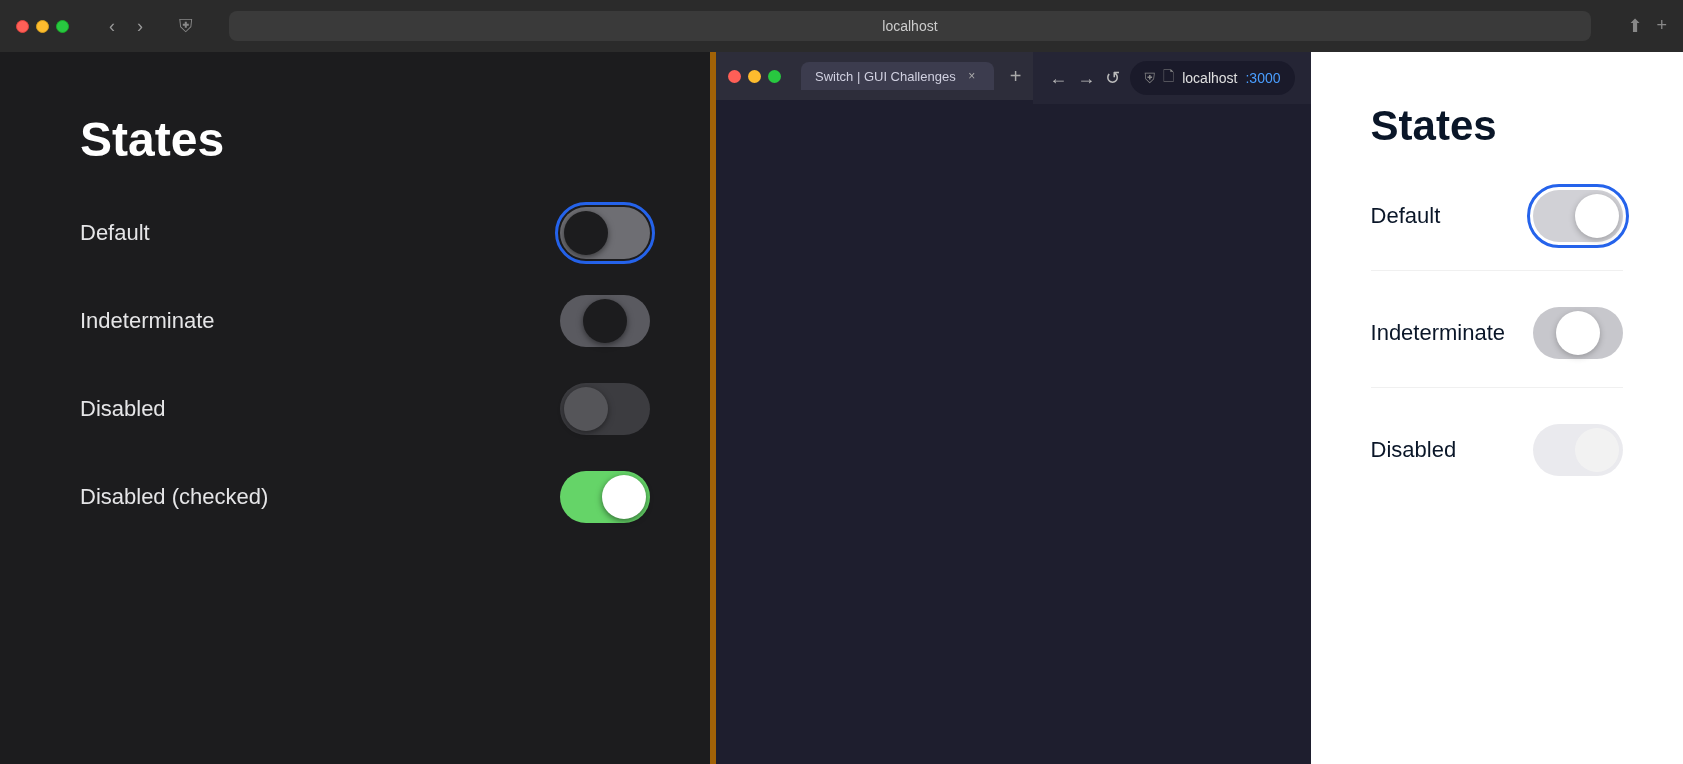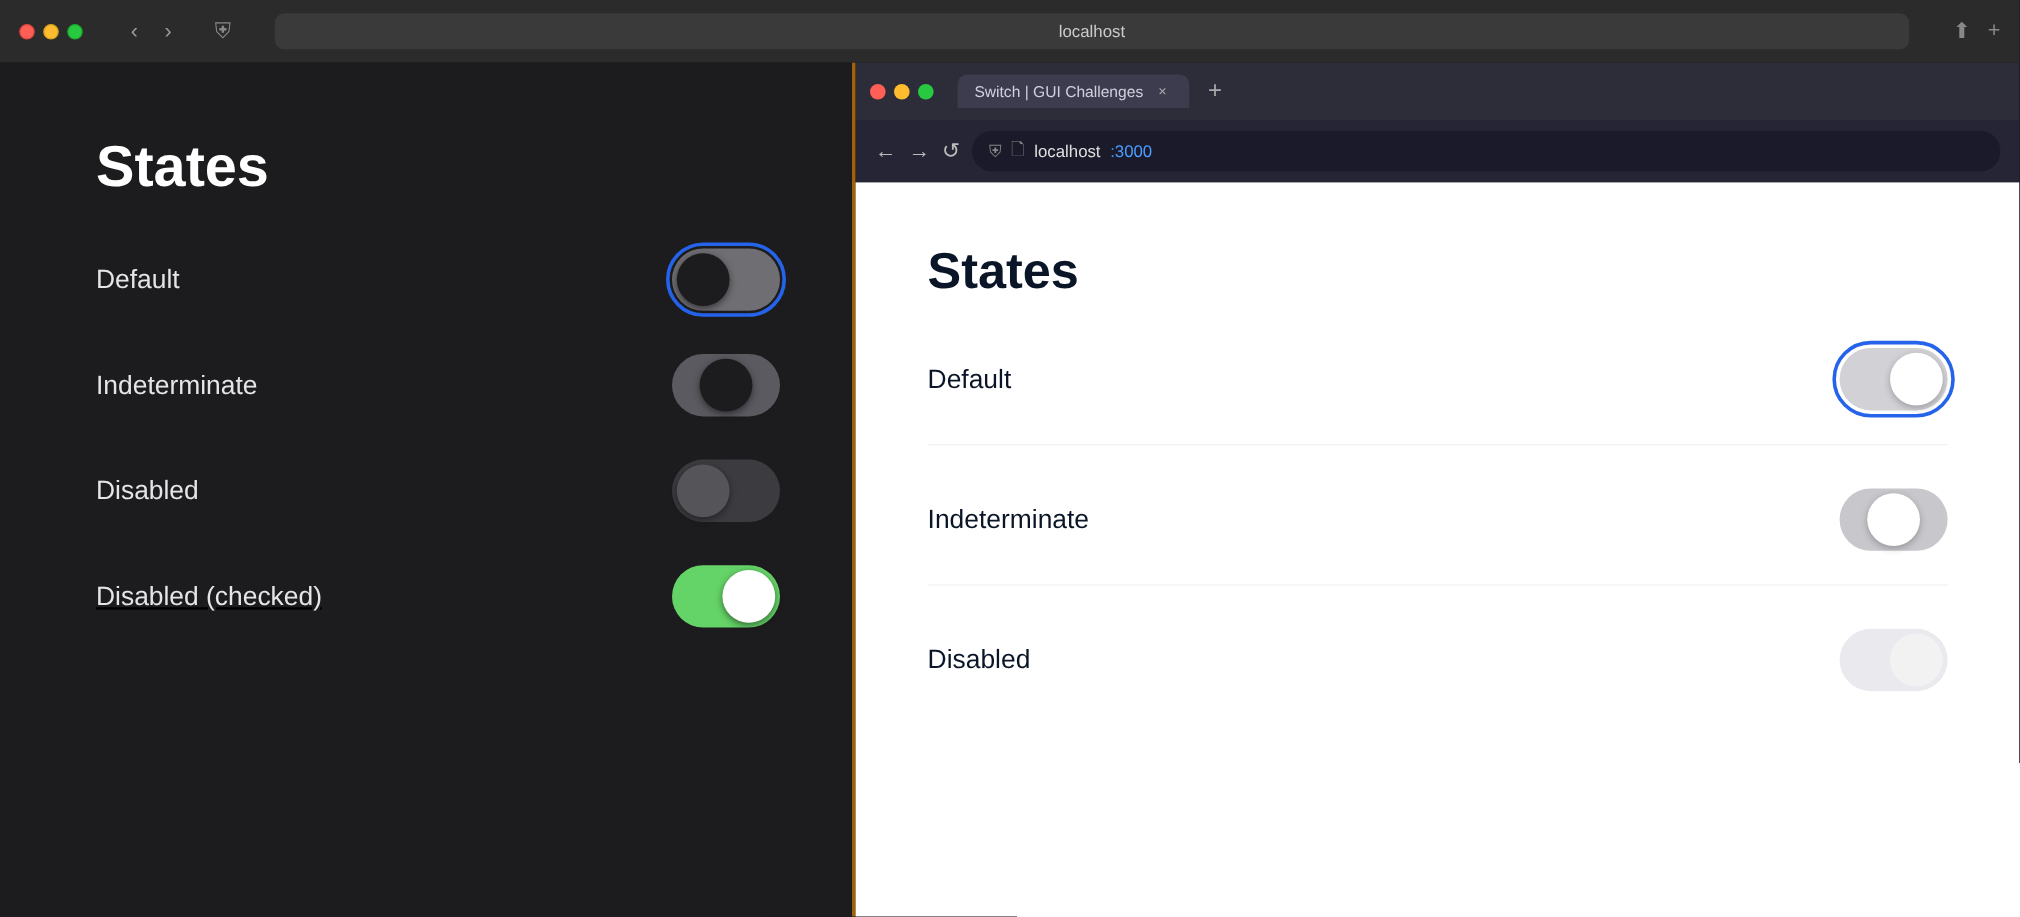--- a/index.html
+++ b/index.html
@@ -120,41 +120,39 @@
     }
     .toggle-dark.disabled .knob {
       background: #6e6e73;
     }
 
     .partial-row {
       display: flex;
       align-items: center;
       justify-content: space-between;
       margin-bottom: 0;
-      text-decoration: underline;
     }
     .partial-label {
       font-size: 22px;
       color: #e5e5e7;
     }
     .toggle-dark.checked-green {
       background: #65d468;
     }
     .toggle-dark.checked-green .knob {
       left: calc(100% - 48px);
       background: white;
     }
 
     
     .browser-window {
       flex: 1;
       display: flex;
-      flex-direction: column;
       background: #1e1e2e;
-      border-left: 3px solid #a16207;
+      border-left: 6px solid #a16207;
     }
 
     
     .browser-chrome-top {
       height: 48px;
       background: #2d2d3a;
       display: flex;
       align-items: center;
       padding: 0 12px;
       gap: 8px;

